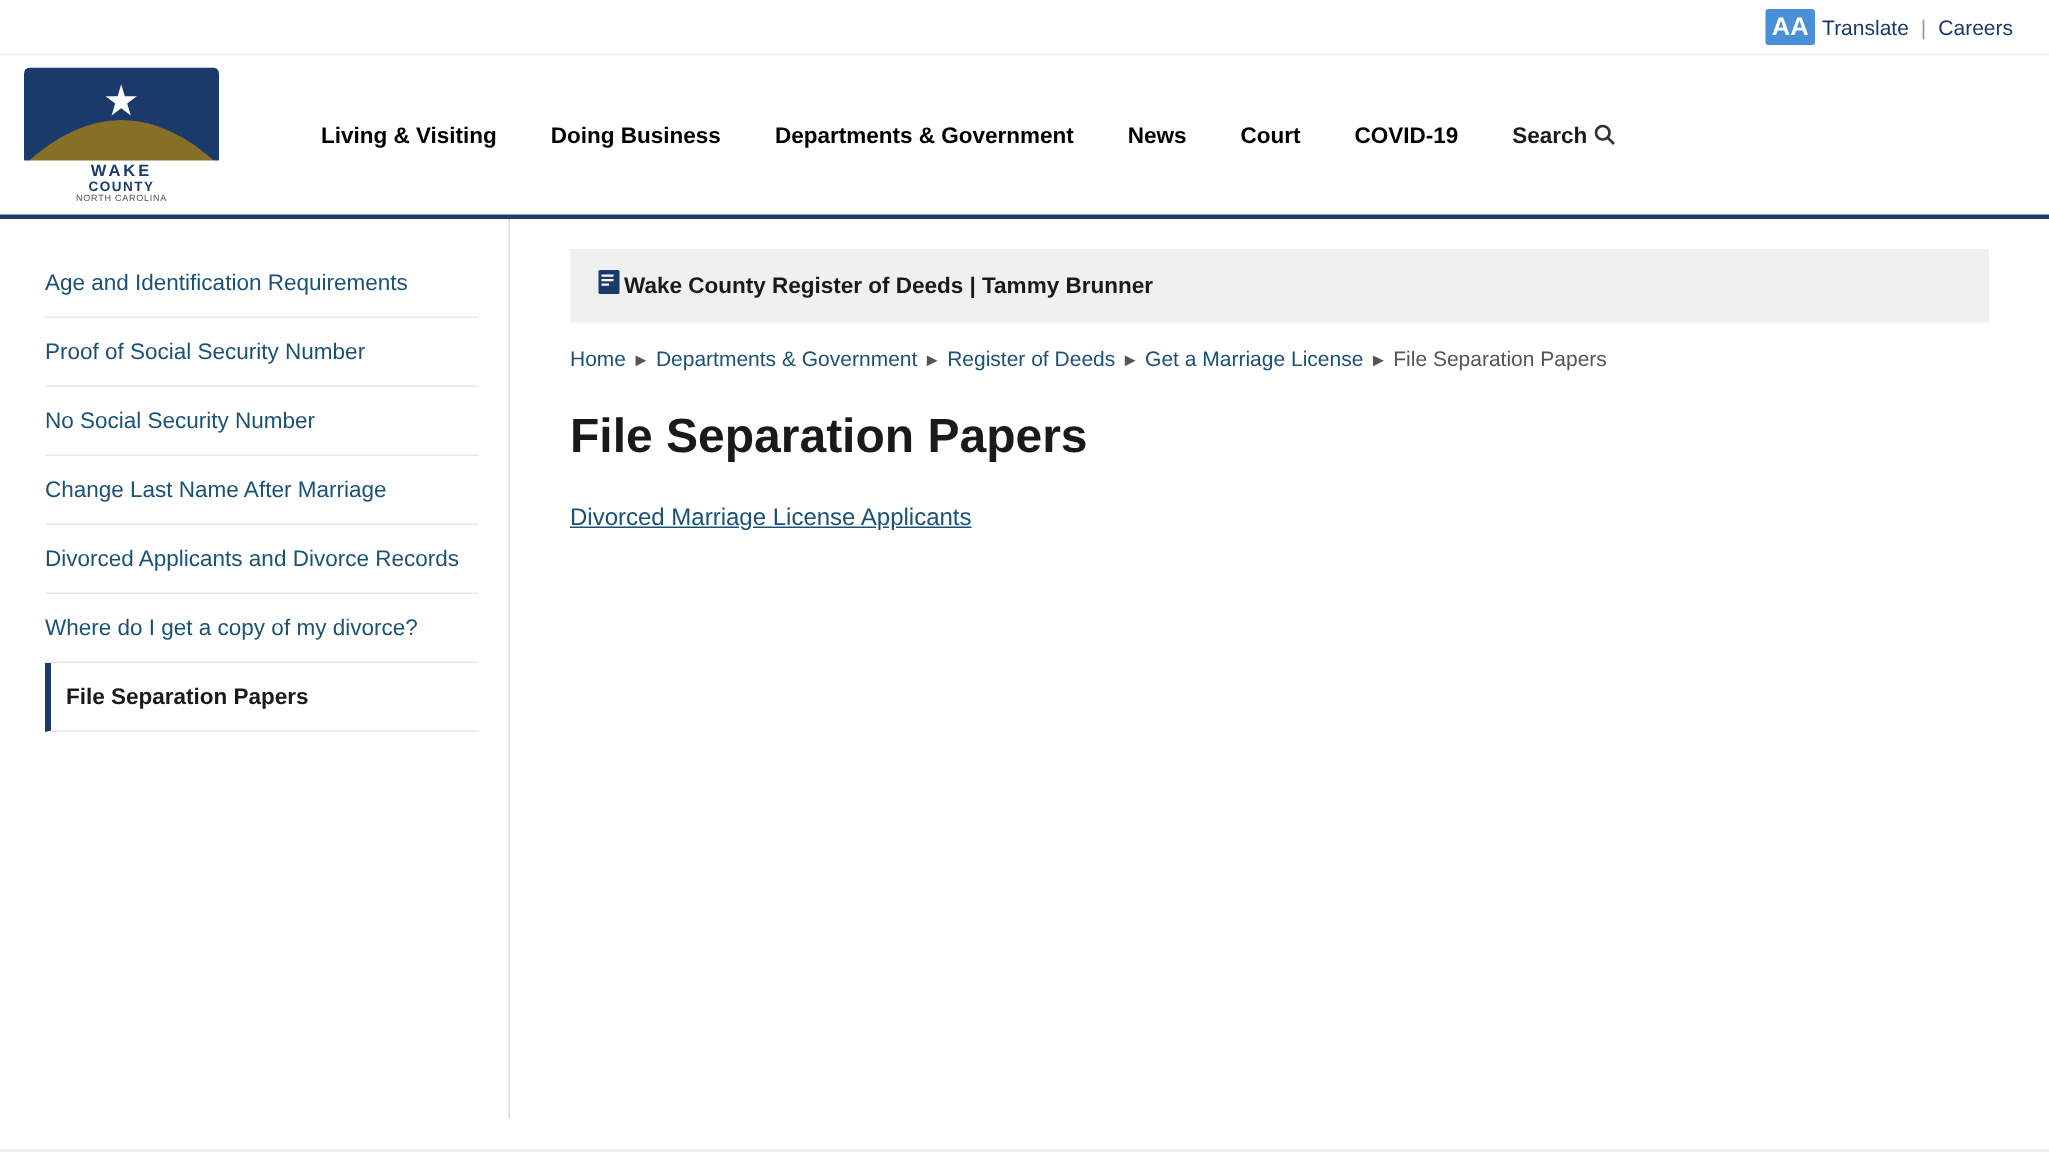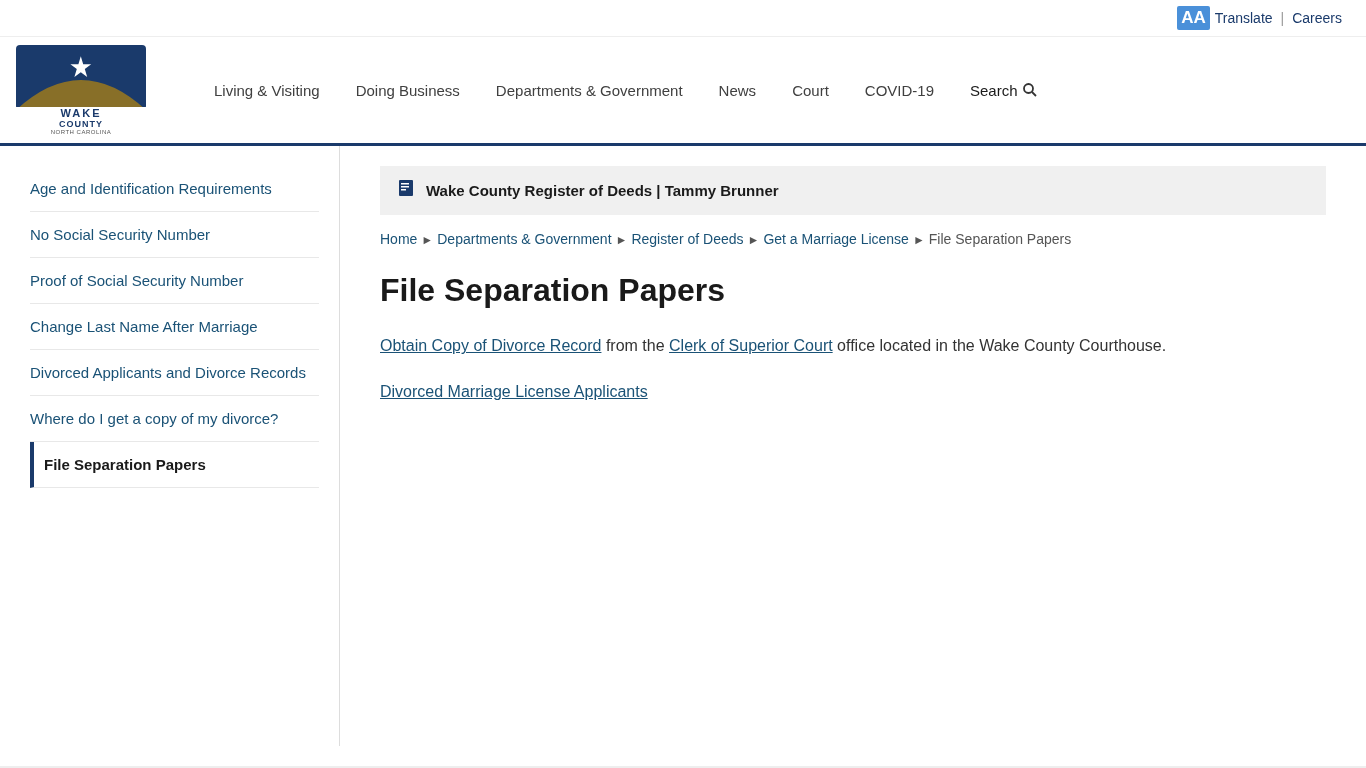--- a/index.html
+++ b/index.html
@@ -36,35 +36,35 @@
 
     .main-nav {
       display: flex;
       align-items: center;
       gap: 0;
       flex: 1;
     }
     .nav-item {
       padding: 10px 18px;
       font-size: 15px;
-      font-weight: 400;
-      color: #404040;
+      font-weight: 700;
+      color: #000000;
       cursor: pointer;
       white-space: nowrap;
       text-decoration: none;
       display: flex;
       align-items: center;
     }
     .search-item {
       display: flex;
       align-items: center;
       gap: 4px;
       padding: 10px 18px;
       font-size: 15px;
-      font-weight: 400;
+      font-weight: 700;
       color: #1a1a1a;
       cursor: pointer;
     }
 
     
     .page-container {
       display: flex;
       max-width: 1366px;
       min-height: 600px;
     }
@@ -103,21 +103,20 @@
     
     .page-title-bar {
       display: flex;
       align-items: center;
       background: #f0f0f0;
       padding: 12px 16px;
       margin-bottom: 16px;
       font-size: 15px;
       font-weight: 600;
       color: #1a1a1a;
-      gap: 10px;
     }
     .title-bar-icon {
       color: #1a3a6b;
       font-size: 18px;
     }
 
     
     .breadcrumb {
       display: flex;
       flex-wrap: wrap;
@@ -211,22 +210,22 @@
         <line x1="10" y1="10" x2="14" y2="14" stroke="#333" stroke-width="1.8"></line>
       </svg>
     </div>
   </nav>
 </header>
 
 <div class="page-container">
 
   <aside class="sidebar">
     <a class="sidebar-item">Age and Identification Requirements</a>
+    <a class="sidebar-item">Proof of Social Security Number</a>
     <a class="sidebar-item">No Social Security Number</a>
-    <a class="sidebar-item">Proof of Social Security Number</a>
     <a class="sidebar-item">Change Last Name After Marriage</a>
     <a class="sidebar-item">Divorced Applicants and Divorce Records</a>
     <a class="sidebar-item">Where do I get a copy of my divorce?</a>
     <a class="sidebar-item active">File Separation Papers</a>
   </aside>
 
   <main class="main-content">
 
     <div class="page-title-bar">
       <span class="title-bar-icon">
@@ -248,26 +247,20 @@
       <a>Register of Deeds</a>
       <span class="sep">►</span>
       <a>Get a Marriage License</a>
       <span class="sep">►</span>
       <span>File Separation Papers</span>
     </nav>
 
     <h1 class="page-heading">File Separation Papers</h1>
 
 
-    <p class="content-body content-para">
-      <a class="content-link">Obtain Copy of Divorce Record</a>
-      <span> from the </span>
-      <a class="content-link">Clerk of Superior Court</a>
-      <span> office located in the Wake County Courthouse.</span>
-    </p>
 
     <p class="content-body content-para">
       <a class="content-link">Divorced Marriage License Applicants</a>
     </p>
 
   </main>
 </div>
 
 <div class="i-want-to">
   

